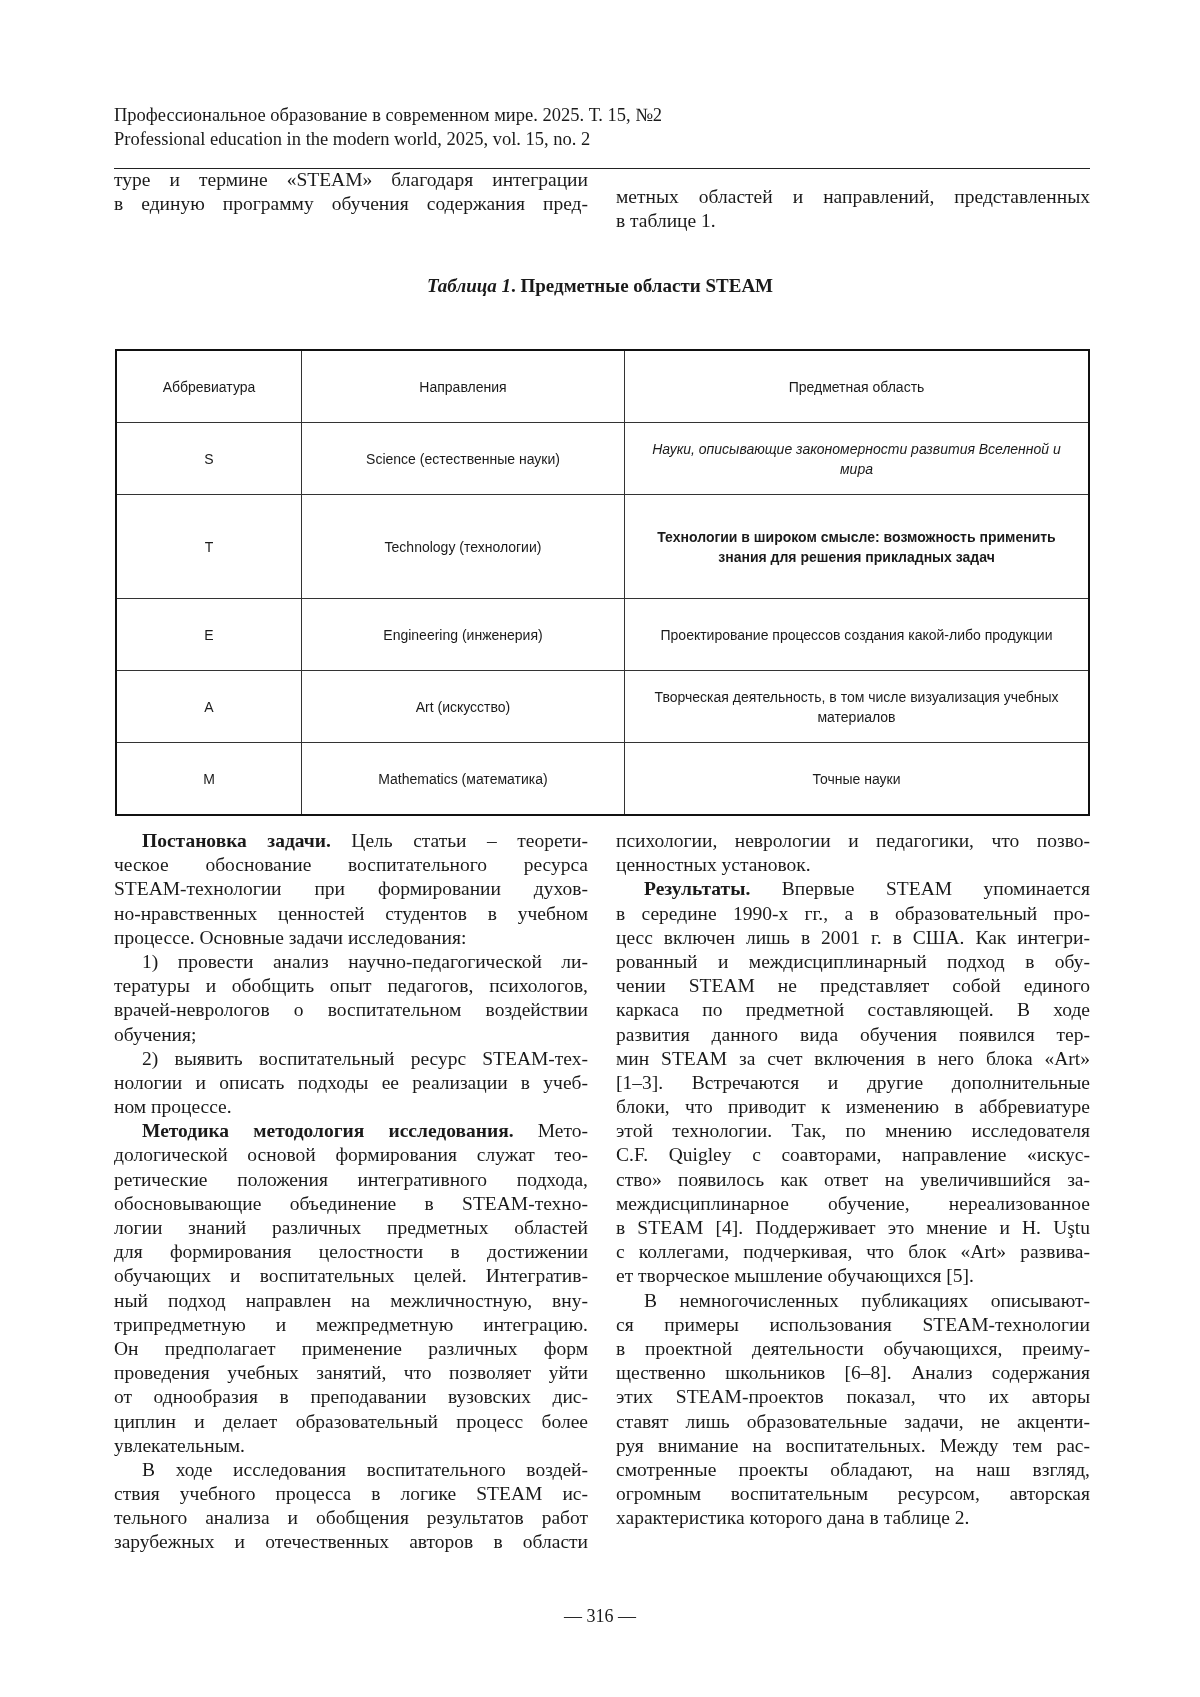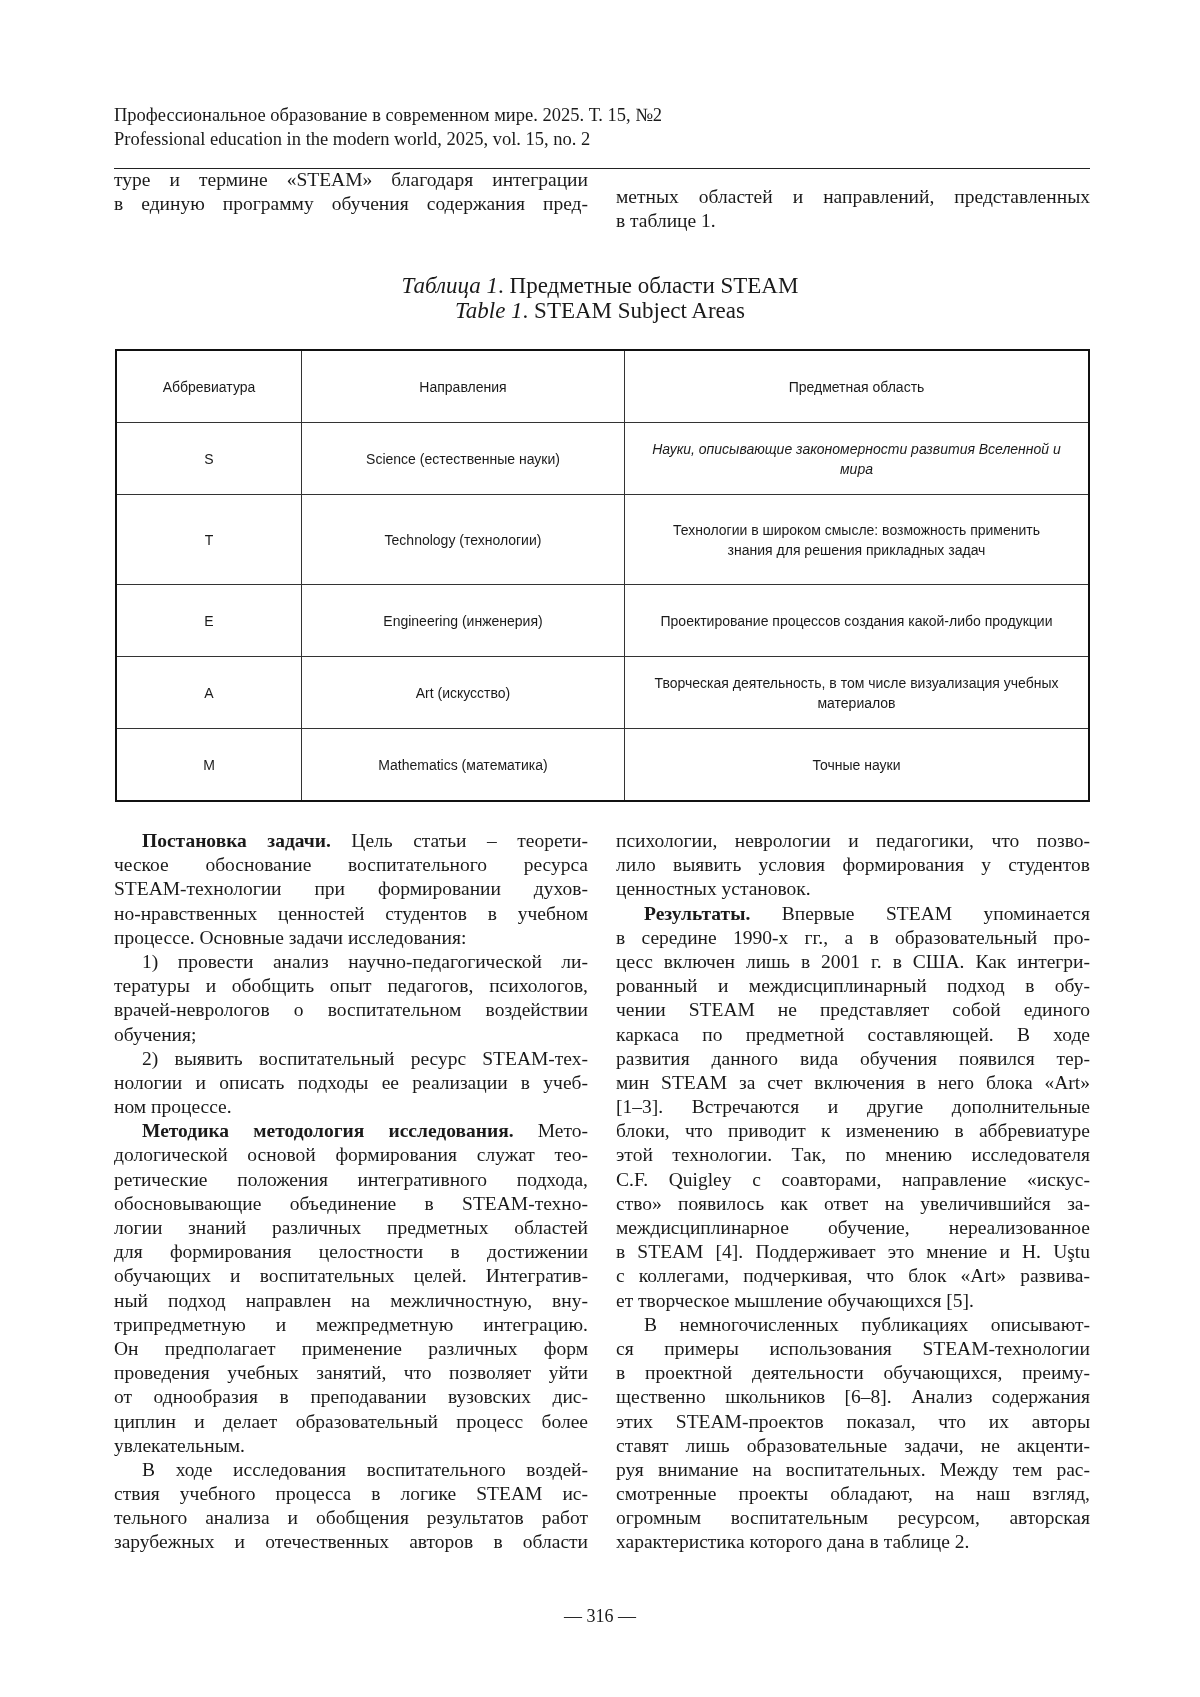--- a/index.html
+++ b/index.html
@@ -11,21 +11,21 @@
   .header-rule { position: absolute; left: 114px; top: 168px; width: 976px; height: 0; border-top: 1.5px solid #222; }
 
   .col { position: absolute; width: 474px; font-size: 19.5px; line-height: 24.2px; }
   .col-left { left: 114px; }
   .col-right { left: 616px; }
   .line { display: block; text-align: justify; text-align-last: justify; white-space: nowrap; height: 24.2px; overflow: visible; }
   .line.last { text-align-last: left; }
   .indent { padding-left: 28px; }
   .bold { font-weight: bold; }
 
-  .caption { position: absolute; left: 0; width: 1200px; text-align: center; font-size: 23px; line-height: 25px; }
+  .caption { position: absolute; left: 0; width: 1200px; text-align: center; font-size: 19px; line-height: 25px; font-weight: bold; }
   .caption i { font-style: italic; }
 
   table.steam {
     position: absolute; left: 115px; top: 349px; width: 975px;
     border-collapse: collapse; border: 2px solid #111;
     font-size: 14px;
   }
   table.steam td, table.steam th {
     border: 1px solid #333; text-align: center; vertical-align: middle;
     height: 71px; padding: 0 14px; font-weight: normal; line-height: 20px;
@@ -50,39 +50,38 @@
   <span class="line">туре и термине «STEAM» благодаря интеграции</span>
   <span class="line">в единую программу обучения содержания пред-</span>
 </div>
 <div class="col col-right serif" style="top:185px;">
   <span class="line">метных областей и направлений, представленных</span>
   <span class="line last">в таблице 1.</span>
 </div>
 
 <div class="caption serif" style="top:273px;">
   <div><i>Таблица 1</i><span>. Предметные области STEAM</span></div>
-  <div><i>Table 1</i><span>. STEAM Subject Areas</span></div>
 </div>
 
 <table class="steam sans">
   <tbody>
       <tr class="head">
     <th class="c1">Аббревиатура</th>
     <th class="c2">Направления</th>
     <th class="c3">Предметная область</th>
   </tr>
   <tr>
     <td>S</td>
     <td>Science (естественные науки)</td>
     <td style="padding:0 24px;font-style:italic;">Науки, описывающие закономерности развития Вселенной и мира</td>
   </tr>
   <tr>
     <td>T</td>
     <td>Technology (технологии)</td>
-    <td style="padding:9px 30px;">Технологии в широком смысле: возможность применить знания для решения прикладных задач</td>
+    <td style="padding:16px 30px;font-weight:bold;">Технологии в широком смысле: возможность применить знания для решения прикладных задач</td>
   </tr>
   <tr>
     <td>E</td>
     <td>Engineering (инженерия)</td>
     <td>Проектирование процессов создания какой-либо продукции</td>
   </tr>
   <tr>
     <td>A</td>
     <td>Art (искусство)</td>
     <td style="padding:0 20px;">Творческая деятельность, в том числе визуализация учебных материалов</td>
@@ -127,21 +126,20 @@
   <span class="line last">увлекательным.</span>
 
   <span class="line indent">В ходе исследования воспитательного воздей-</span>
   <span class="line">ствия учебного процесса в логике STEAM ис-</span>
   <span class="line">тельного анализа и обобщения результатов работ</span>
   <span class="line">зарубежных и отечественных авторов в области</span>
 </div>
 
 <div class="col col-right serif" style="top:829px;">
   <span class="line">психологии, неврологии и педагогики, что позво-</span>
-  <span class="line">лило выявить условия формирования у студентов</span>
   <span class="line last">ценностных установок.</span>
 
   <span class="line indent"><b class="bold">Результаты.</b><span> Впервые STEAM упоминается</span></span>
   <span class="line">в середине 1990-х гг., а в образовательный про-</span>
   <span class="line">цесс включен лишь в 2001 г. в США. Как интегри-</span>
   <span class="line">рованный и междисциплинарный подход в обу-</span>
   <span class="line">чении STEAM не представляет собой единого</span>
   <span class="line">каркаса по предметной составляющей. В ходе</span>
   <span class="line">развития данного вида обучения появился тер-</span>
   <span class="line">мин STEAM за счет включения в него блока «Art»</span>

